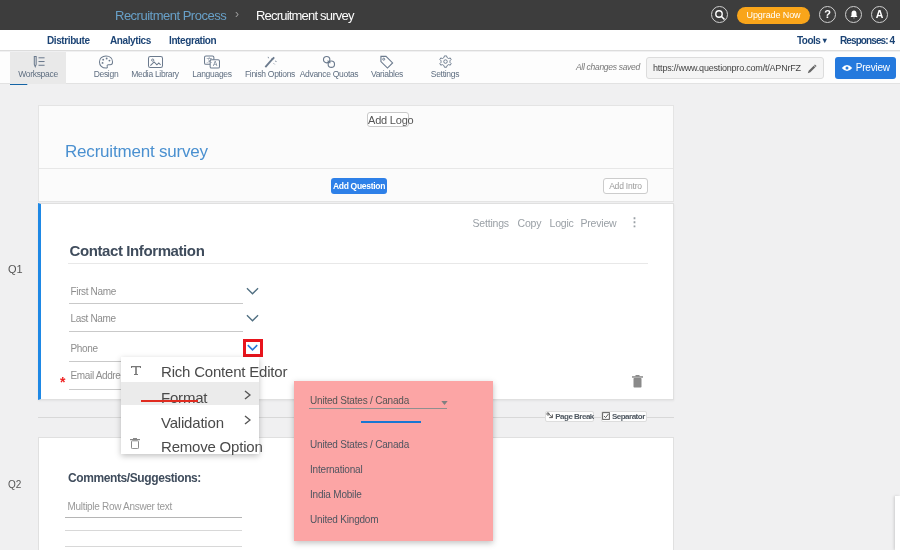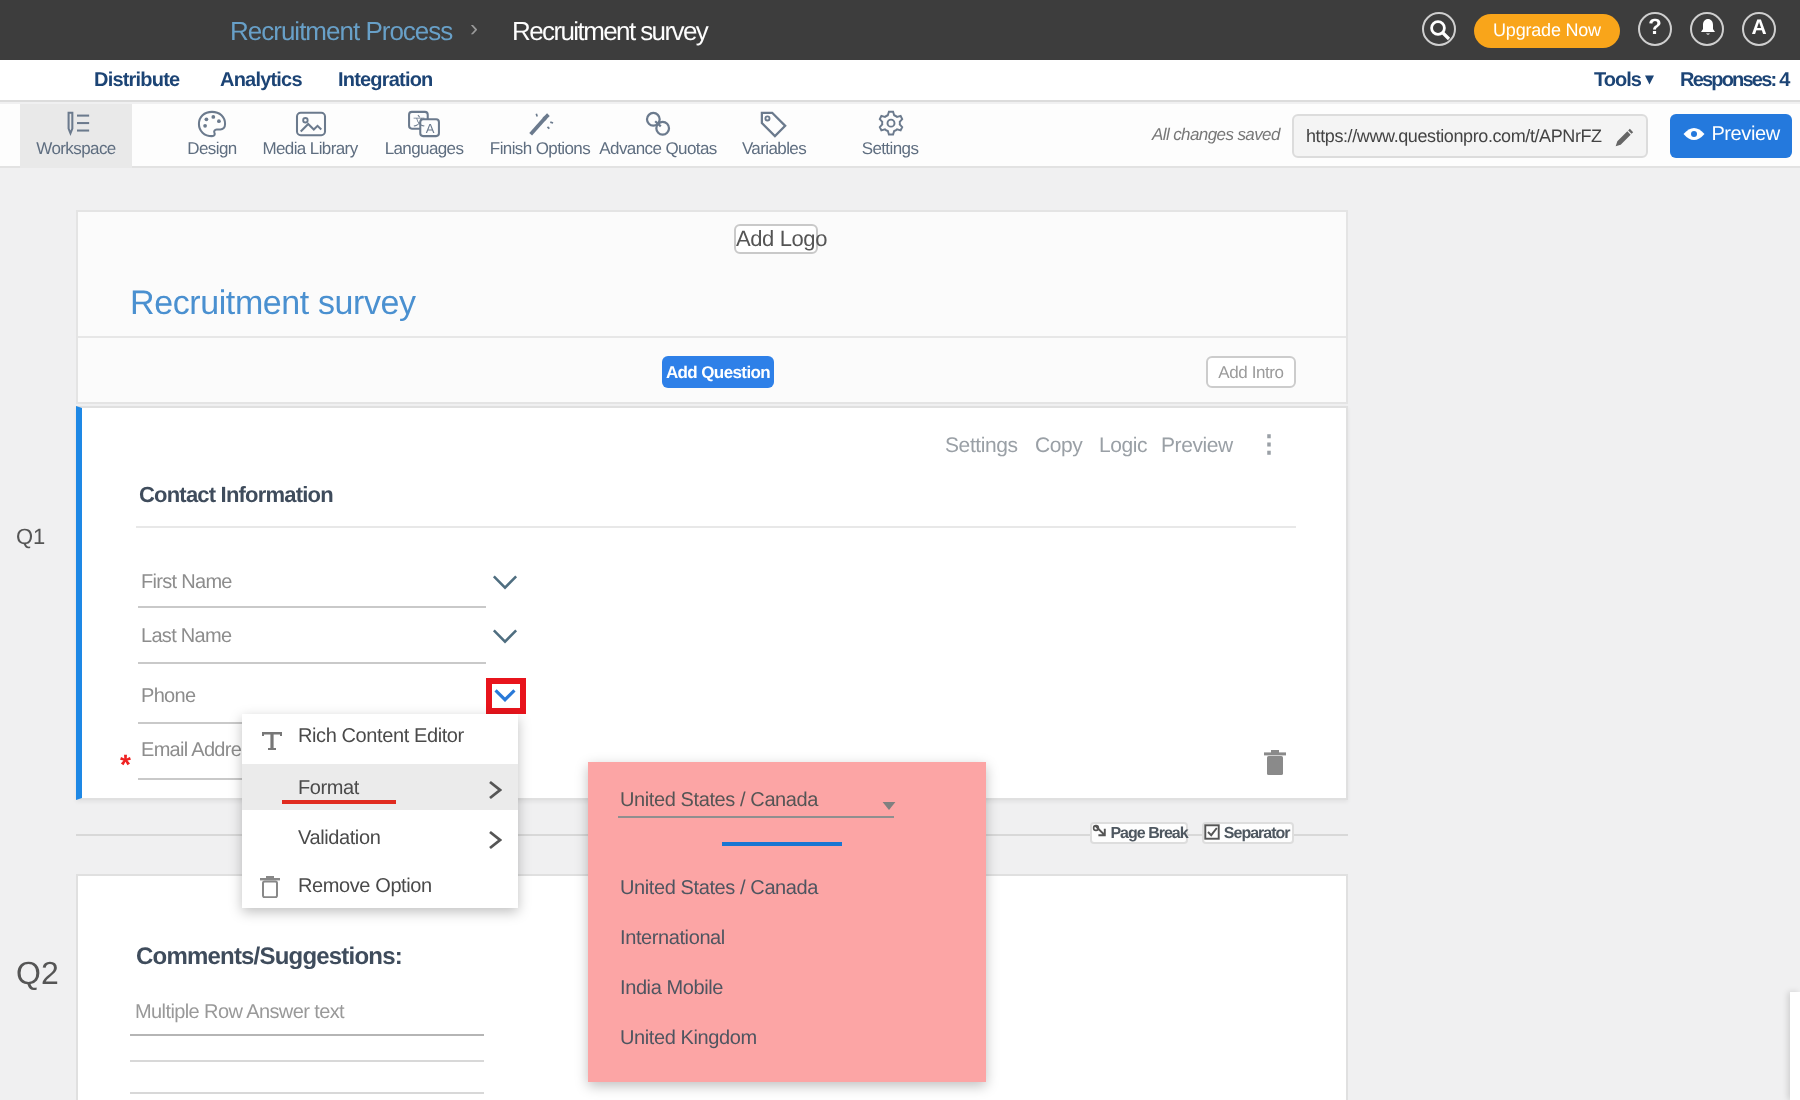--- a/index.html
+++ b/index.html
@@ -36,29 +36,29 @@
 
 #card-head { position:absolute; left:38px; top:105px; width:636px; height:97px; background:#fbfbfb; border:1px solid #e4e4e4; }
 #addlogo { position:absolute; left:296px; top:5.5px; width:42px; height:15px; background:#fff; border:1px solid #c9c9c9; border-radius:3px; font-size:11px; letter-spacing:-0.2px; color:#555; text-align:center; line-height:15px;margin-left:32px; }
 #title { position:absolute; left:26px; top:36px; color:#4a90d0; font-size:17px; letter-spacing:-0.2px; }
 #headline { position:absolute; left:0; top:62px; width:634px; height:1px; background:#e7e7e7; }
 #addq { position:absolute; left:292px; top:72px; width:56px; height:16px; background:#2e80e8; border-radius:3px; color:#fff; font-size:8.5px; font-weight:bold; letter-spacing:-0.3px; text-align:center; line-height:16px; }
 #addintro { position:absolute; left:564px; top:72px; width:45px; height:16px; background:#fff; border:1px solid #ccc; border-radius:3px; color:#9b9b9b; font-size:8.5px; letter-spacing:-0.2px; text-align:center; line-height:15px; }
 
 #q1card { position:absolute; left:38px; top:203px; width:636px; height:197px; background:#fff; border:1px solid #e0e0e0; border-left:3.5px solid #1e88e5; box-shadow:0 1px 2px rgba(0,0,0,0.06); }
 #q1lab { position:absolute; left:8px; top:263px; font-size:11px; color:#555; }
-#q2lab { position:absolute; left:8px; top:479px; font-size:16px; color:#555; }
+#q2lab { position:absolute; left:8px; top:479px; font-size:10px; color:#555; }
 .qlinks { position:absolute; top:12.5px; font-size:10.5px; letter-spacing:-0.2px; color:#9aa0a6; }
 .inlab { position:absolute; font-size:10px; letter-spacing:-0.35px; color:#8d8d8d; }
 .inline-u { position:absolute; height:1px; background:#c9c9c9; }
 .chev { position:absolute; width:13px; height:8px; }
 
 
 #menu { position:absolute; left:121px; top:357px; width:138px; height:97px; background:#fff; box-shadow:0 2px 6px rgba(0,0,0,0.25); z-index:5; }
-#menu .mi { position:absolute; left:28px; font-size:10px; letter-spacing:-0.2px; color:#4a4a4a; }
+#menu .mi { position:absolute; left:40px; font-size:15px; letter-spacing:-0.2px; color:#4a4a4a; }
 #submenu { position:absolute; left:259px; top:381px; width:199px; height:160px; background:#fca5a5; box-shadow:0 2px 6px rgba(0,0,0,0.25); z-index:4;margin-left:35px; }
 #submenu .si { position:absolute; left:16px; font-size:10px; letter-spacing:-0.2px; color:#4f5560; }
 
 
 #divrow { position:absolute; left:38px; top:417px; width:636px; height:1px; background:#d8d8d8; }
 .divbtn { position:absolute; top:410.5px; height:11.5px; background:#fdfdfd; border:1px solid #ddd; border-radius:2px; font-size:8px; font-weight:bold; letter-spacing:-0.5px; color:#4e5760; line-height:9.5px; text-align:center; z-index:3; }
 
 #q2card { position:absolute; left:38px; top:437px; width:636px; height:113px; background:#fff; border:1px solid #e0e0e0; border-bottom:none; }
 
 #chatwidget { position:absolute; left:895px; top:496px; width:5px; height:54px; background:#fff; box-shadow:-1px 0 3px rgba(0,0,0,0.15); }
@@ -188,21 +188,21 @@
   <div id="addintro">Add Intro</div>
 </div>
 
 <span id="q1lab">Q1</span>
 <div id="q1card">
   <span class="qlinks" style="left:431.5px;">Settings</span>
   <span class="qlinks" style="left:476.5px;">Copy</span>
   <span class="qlinks" style="left:508.5px;">Logic</span>
   <span class="qlinks" style="left:539.5px;">Preview</span>
   <span class="qlinks" style="left:587.5px; font-weight:bold; font-size:12px; top:11px;">⋮</span>
-  <span style="position:absolute; left:28.5px; top:37.5px; font-size:11px; font-weight:bold; letter-spacing:-0.4px; color:#3f4c5c;">Contact Information</span>
+  <span style="position:absolute; left:28.5px; top:37.5px; font-size:15px; font-weight:bold; letter-spacing:-0.4px; color:#3f4c5c;">Contact Information</span>
   <div style="position:absolute; left:26.5px; top:59px; width:580px; height:1px; background:#e8e8e8;"></div>
 
   <span class="inlab" style="left:29.5px; top:82px;">First Name</span>
   <div class="inline-u" style="left:27.5px; top:99.3px; width:174px;"></div>
   <svg class="chev" style="left:204.5px; top:83px;" viewBox="0 0 14 8">
       <path d="M1,1 L7,7 L13,1" fill="none" stroke="#4f6e80" stroke-width="1.4"></path>
     </svg>
 
   <span class="inlab" style="left:29.5px; top:109px;">Last Name</span>
   <div class="inline-u" style="left:27.5px; top:126.7px; width:174px;"></div>

